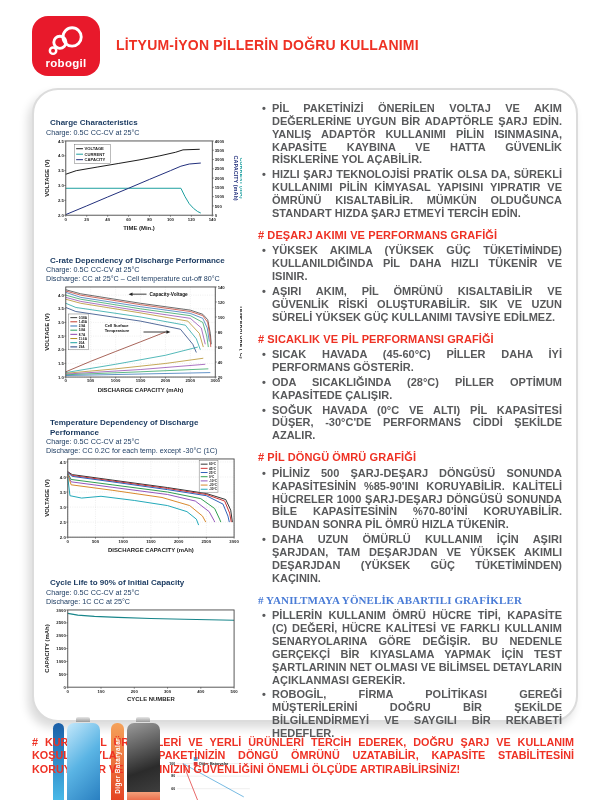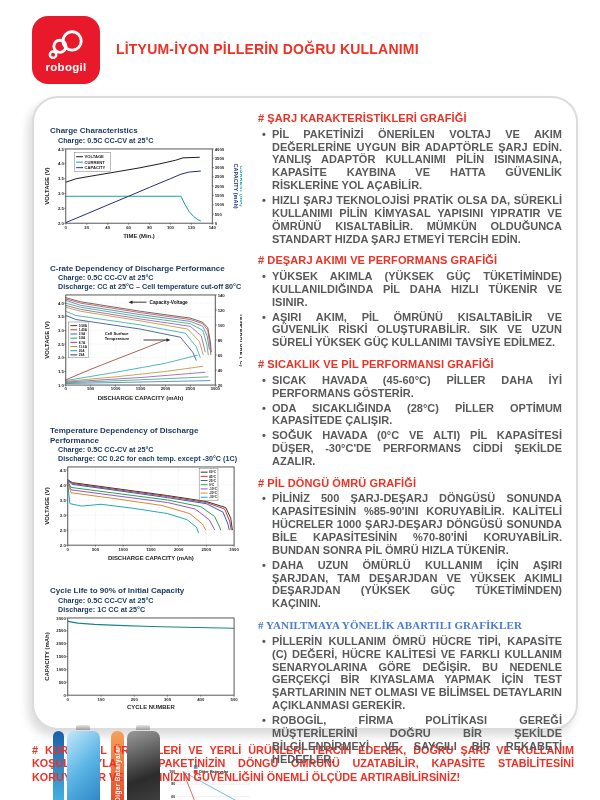--- a/index.html
+++ b/index.html
@@ -1,31 +1,31 @@
 <!DOCTYPE html>
 <html><head>
 <meta charset="utf-8">
 <style>
   html,body{margin:0;padding:0;background:#fff;width:600px;font-family:"Liberation Sans",sans-serif;-webkit-font-smoothing:antialiased;}
   .page{width:600px;height:800px;overflow:hidden;background:#fff;}
 
   
   .header{display:flex;align-items:center;gap:16px;padding:16px 26px 12px 32px;}
-  .logo{width:68px;height:68px;background:#e8192b;border-radius:16px;display:flex;flex-direction:column;align-items:center;justify-content:center;flex:none;}
+  .logo{width:68px;height:60px;background:#e8192b;border-radius:16px;display:flex;flex-direction:column;align-items:center;justify-content:center;flex:none;}
   .logo-text{color:#fff;font-size:11.5px;font-weight:bold;letter-spacing:.3px;margin-top:1px;}
   .title{color:#ee3124;font-size:14px;font-weight:800;line-height:1.12;letter-spacing:.2px;max-width:440px;}
 
   
   .card{margin:0 22px 10px 32px;border:2px solid #dcdcdc;border-radius:26px;box-shadow:-4px 6px 10px rgba(0,0,0,.14);padding:10px 12px 6px 10px;display:flex;height:634px;box-sizing:border-box;background:#fff;}
   .left-col{width:204px;flex:none;display:flex;flex-direction:column;}
   .right-col{flex:1;padding:2px 2px 0 10px;display:flex;flex-direction:column;}
 
   .chart-block{margin-bottom:2px;}
   .chart-title{font-size:8px;font-weight:bold;color:#17375e;margin:18px 0 0 6px;line-height:1.2;}
-  .chart-sub{font-size:7.2px;color:#17375e;margin-left:14px;line-height:1.25;font-weight:bold;}
+  .chart-sub{font-size:7.2px;color:#17375e;margin-left:2px;line-height:1.25;}
   .chart-canvas{width:198px;}
   .chart-canvas.mini{width:88px;flex:none;}
 
   
   .battery-block{display:flex;align-items:flex-end;gap:3px;margin-top:8px;padding-left:4px;}
   .bat-group{display:flex;flex-direction:column;align-items:center;gap:4px;}
   .bat-row{display:flex;align-items:flex-end;gap:3px;}
   .bat-strip{width:11px;height:86px;border-radius:6px;}
   .strip-blue{background:linear-gradient(180deg,#1a5fa8,#4ec3ef);}
   .strip-orange{background:linear-gradient(180deg,#f5a25a,#e2391d);display:flex;align-items:center;justify-content:center;width:13px;}
@@ -416,21 +416,20 @@
               <rect x="33.14" y="13.14" width="4.5" height="4.5" fill="#e03838"></rect>
               <text x="39.64" y="17.1" font-size="4.5" fill="#222" text-anchor="start" font-weight="bold" font-family="Liberation Sans, sans-serif">Diğer Bataryalar</text>
             </svg></div>
       </div>
 
     </div>
 
     <div class="right-col">
 
       <section class="text-section">
-        <h2 class="sec-heading red"># ŞARJ KARAKTERİSTİKLERİ GRAFİĞİ</h2>
         <ul class="bullets">
             <li>PİL PAKETİNİZİ ÖNERİLEN VOLTAJ VE AKIM DEĞERLERİNE UYGUN BİR ADAPTÖRLE ŞARJ EDİN. YANLIŞ ADAPTÖR KULLANIMI PİLİN ISINMASINA, KAPASİTE KAYBINA VE HATTA GÜVENLİK RİSKLERİNE YOL AÇABİLİR.</li>
             <li>HIZLI ŞARJ TEKNOLOJİSİ PRATİK OLSA DA, SÜREKLİ KULLANIMI PİLİN KİMYASAL YAPISINI YIPRATIR VE ÖMRÜNÜ KISALTABİLİR. MÜMKÜN OLDUĞUNCA STANDART HIZDA ŞARJ ETMEYİ TERCİH EDİN.</li>
           </ul>
       </section>
 
       <section class="text-section">
         <h2 class="sec-heading red"># DEŞARJ AKIMI VE PERFORMANS GRAFİĞİ</h2>
         <ul class="bullets">
             <li>YÜKSEK AKIMLA (YÜKSEK GÜÇ TÜKETİMİNDE) KULLANILDIĞINDA PİL DAHA HIZLI TÜKENİR VE ISINIR.</li>

